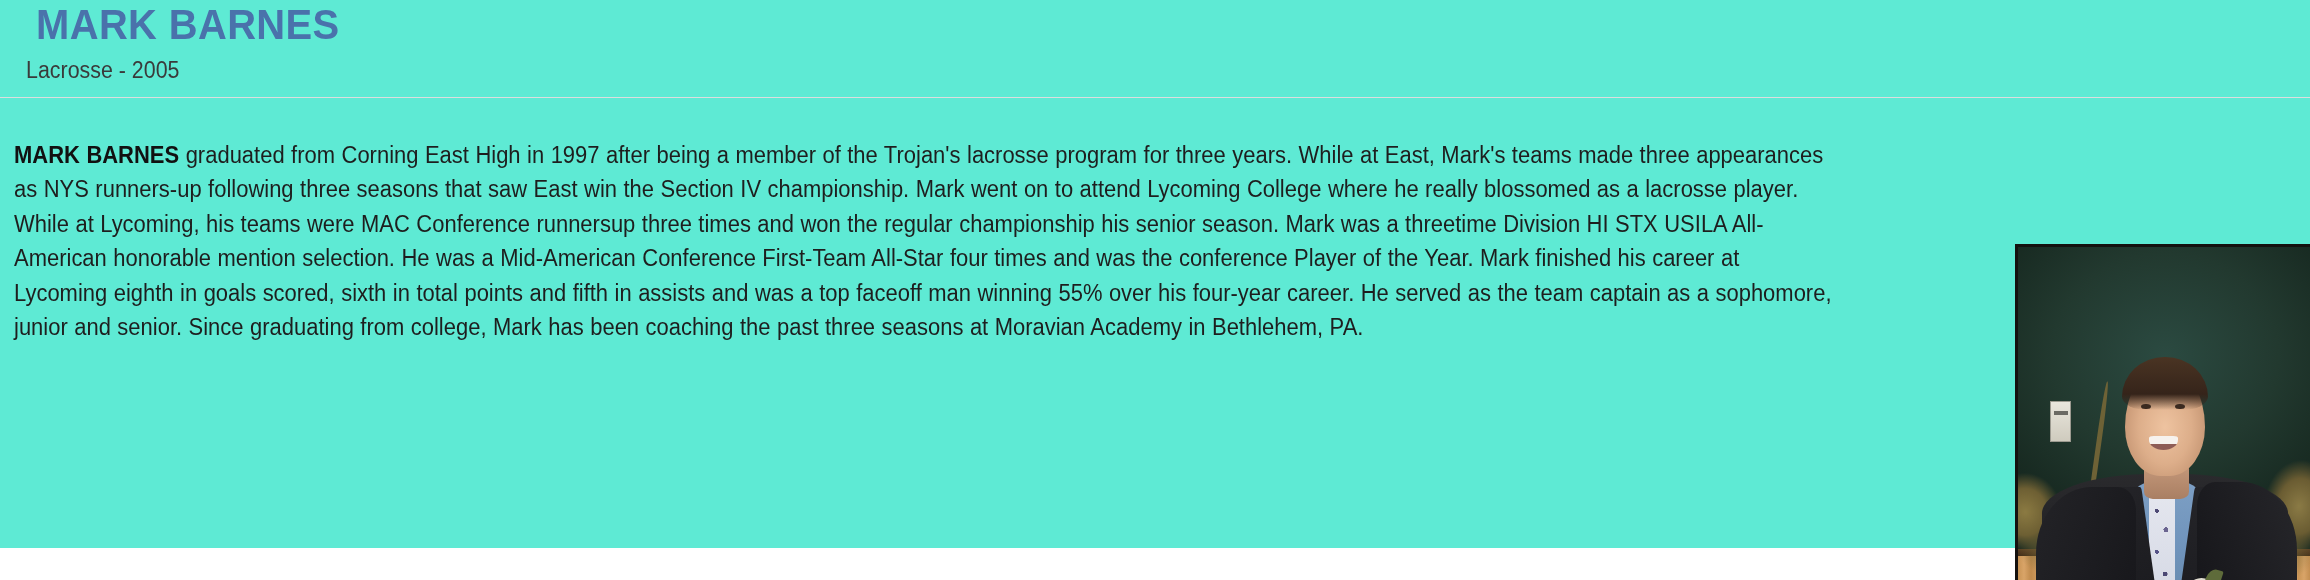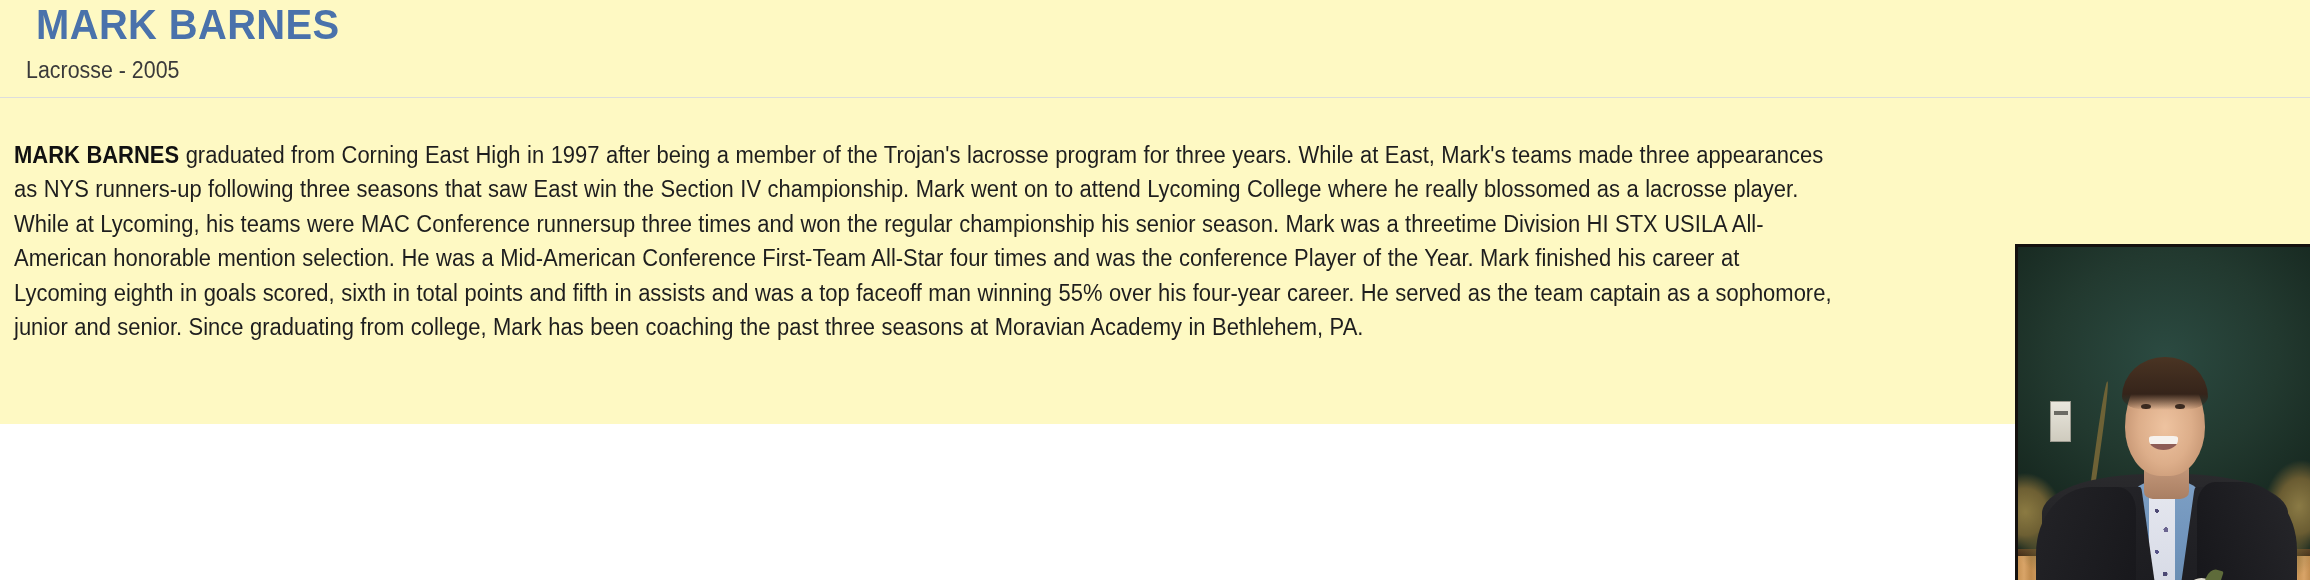--- a/index.html
+++ b/index.html
@@ -12,22 +12,22 @@
     width: 2310px;
     height: 580px;
     font-family: "Liberation Sans", "DejaVu Sans", sans-serif;
     color: #222222;
     overflow: hidden;
   }
 
   .page {
     position: relative;
     width: 2310px;
-    height: 424px;
-    background: #fef9c3;
+    height: 548px;
+    background: #5eead4;
   }
 
   
   .header {
     padding: 0;
   }
 
   .profile-title {
     margin: 0;
     padding: 2px 0 0 38px;

